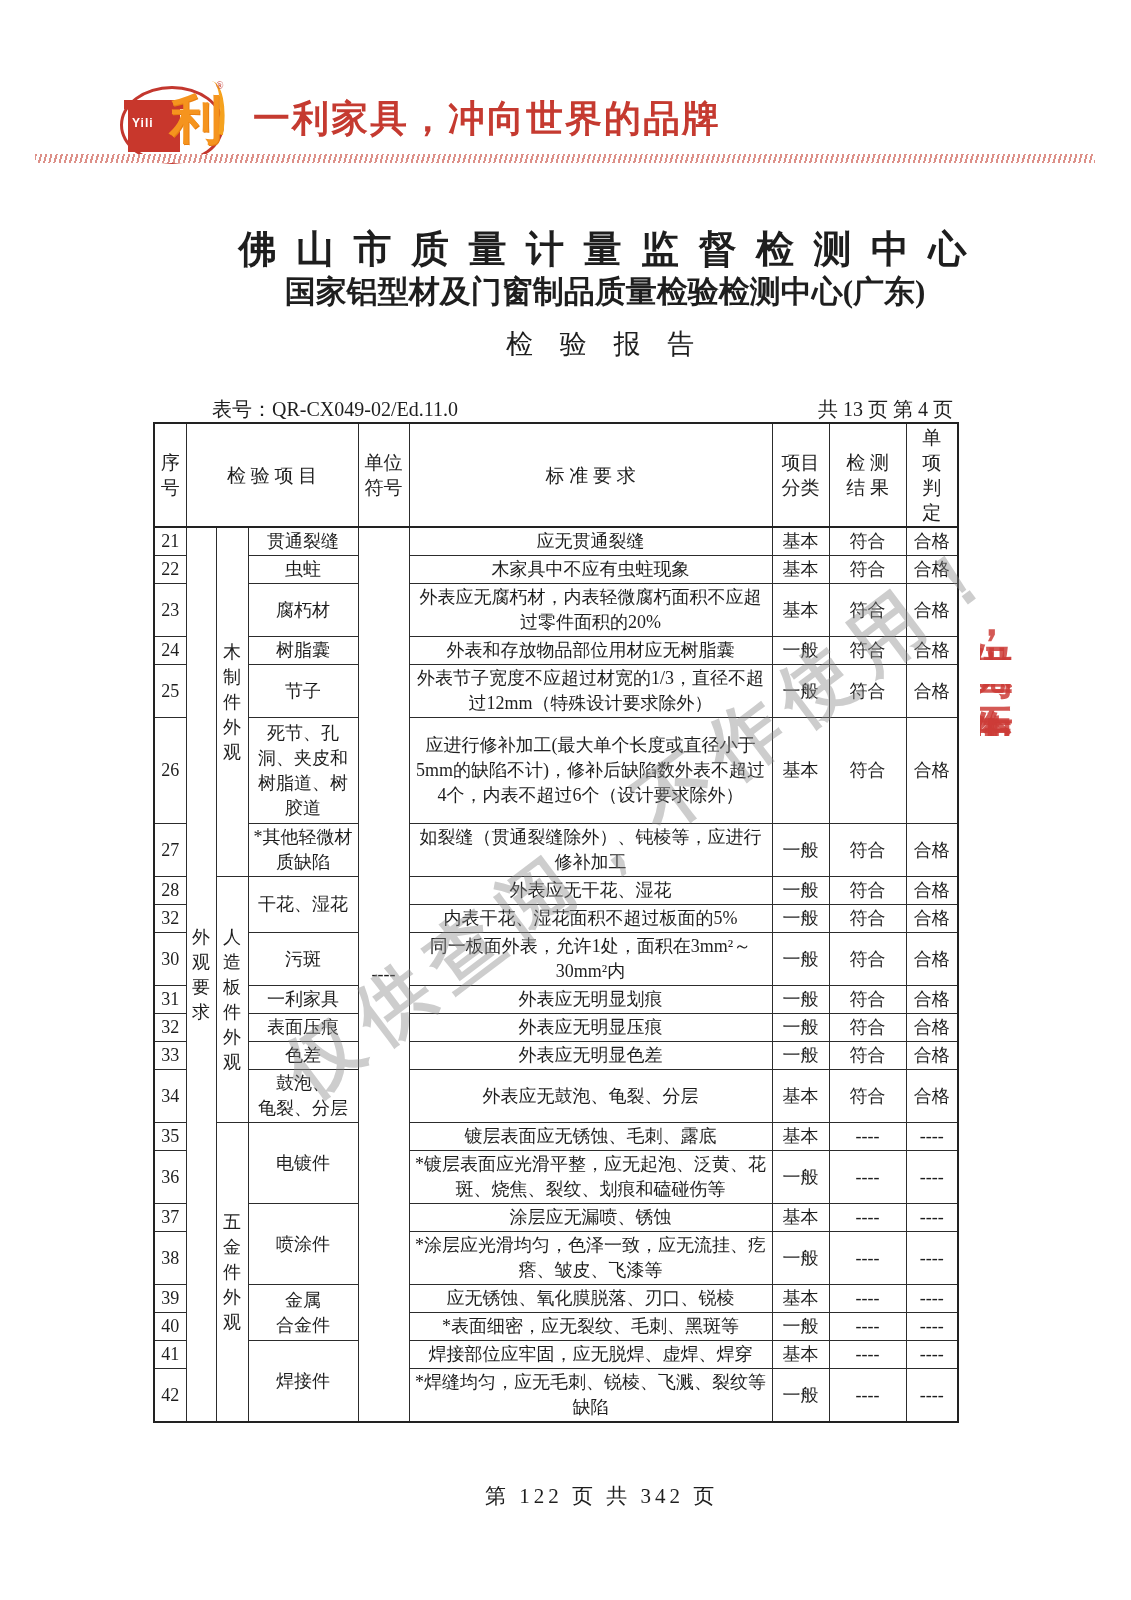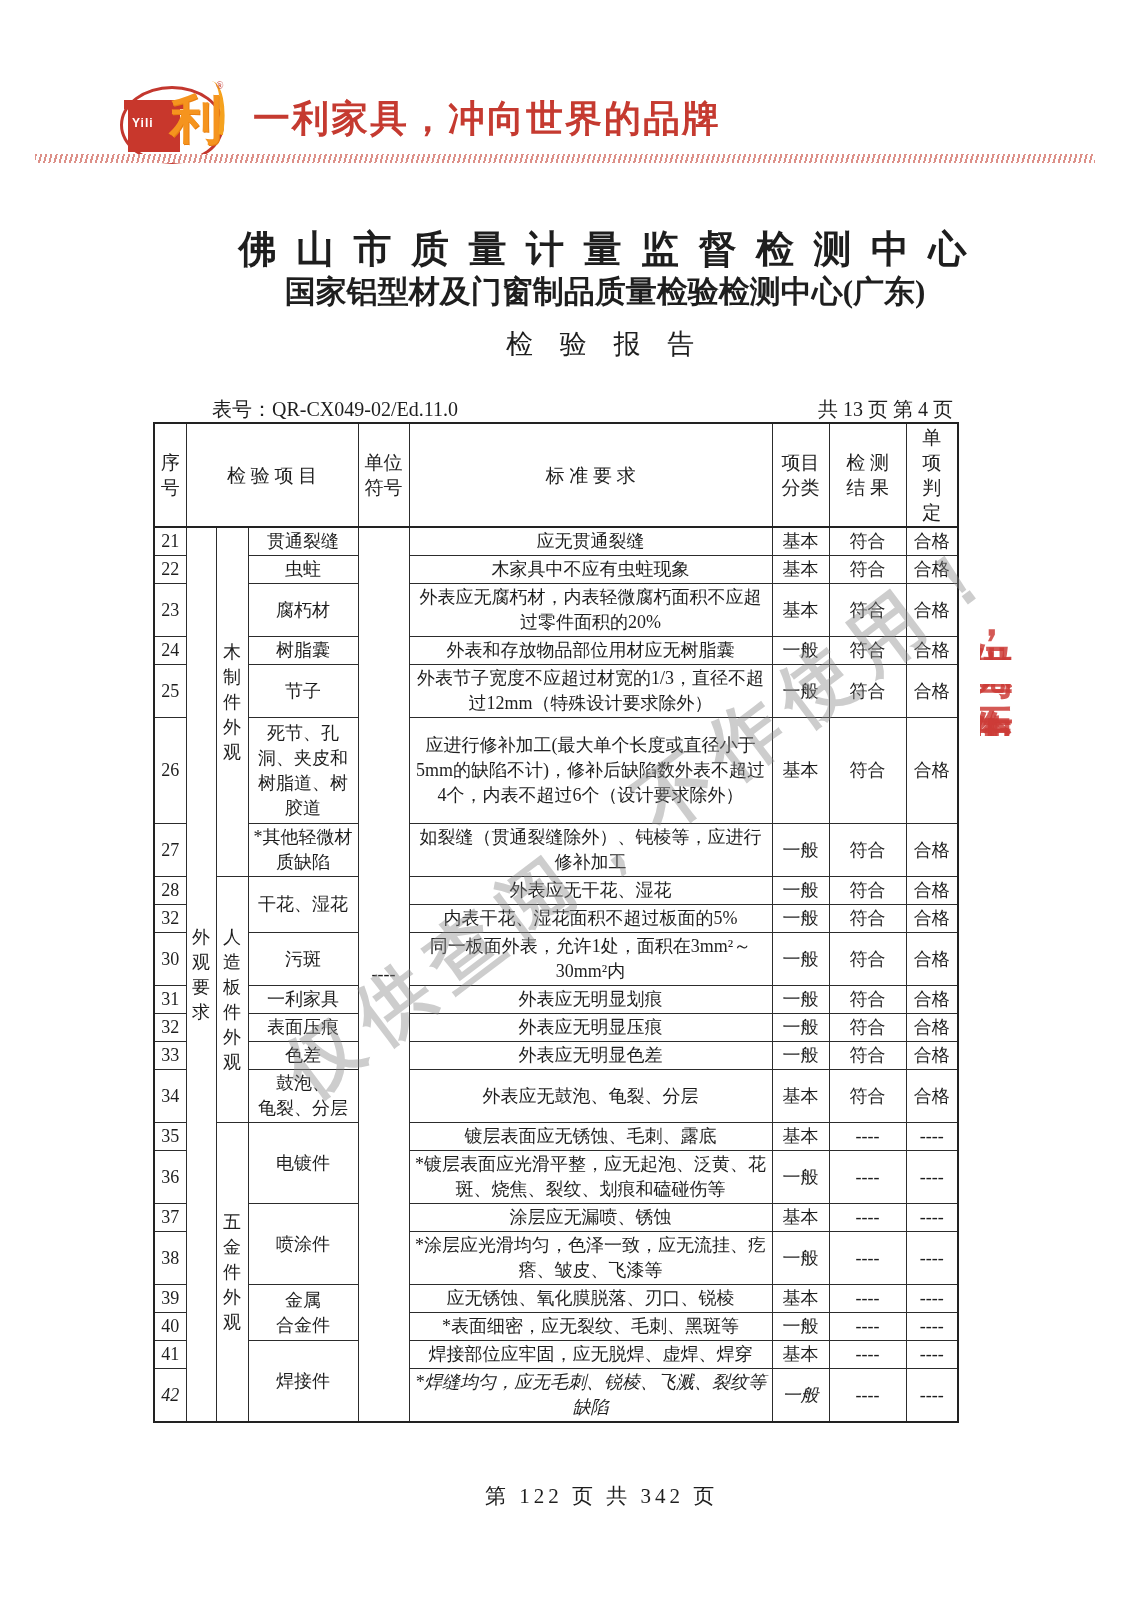--- a/index.html
+++ b/index.html
@@ -47,21 +47,21 @@
     vertical-align:middle;
     overflow:hidden;
   }
   tr.hdr td{height:50px;font-size:19px;border-bottom:2px solid #222;margin-left:24px;}
   .pre{white-space:pre-line;}
   td.req{text-align:left;padding:1px 8px;line-height:26px;}
   td.no{font-family:"Liberation Serif","DejaVu Serif",serif;font-size:19px;}
   td.vgroup{font-size:19px;line-height:33px;padding:0;}
   td.vouter{font-size:19px;line-height:44px;padding:0;}
   tr.h1{height:27px;} tr.h2{height:53px;}
-  tr.r26{height:106px;} tr.r34{height:50px;margin-left:27px;} tr.r42{height:47px;font-style:italic;}
+  tr.r26{height:106px;} tr.r34{height:50px;margin-left:27px;} tr.r42{height:47px;}
   
   .wm-diagonal{
     position:absolute;left:295px;top:1030px;
     transform:rotate(-37deg);transform-origin:0 50%;
     font-size:74px;letter-spacing:14px;white-space:nowrap;
     color:rgba(135,135,135,0.42);
     font-weight:600;pointer-events:none;
   }
   .wm-edge{
     position:absolute;left:980px;top:608px;width:32px;height:412px;overflow:hidden;pointer-events:none;

